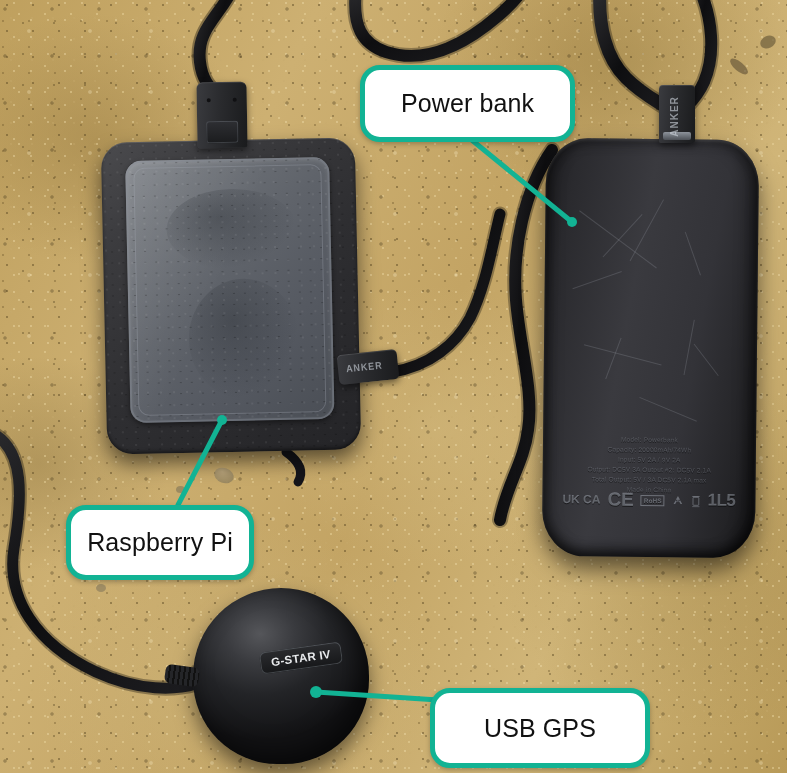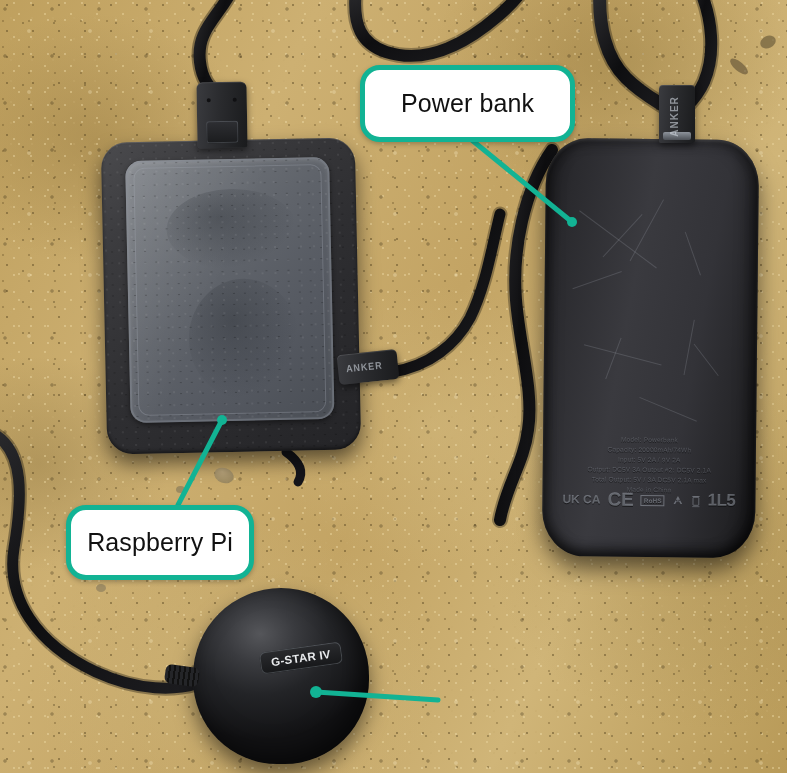--- a/index.html
+++ b/index.html
@@ -303,14 +303,17 @@
   </svg>
 
   <div class="callout" style="left:66px;top:505px;width:178px;height:65px;">
     <span>Raspberry Pi</span>
   </div>
 
   <div class="callout" style="left:360px;top:65px;width:205px;height:67px;">
     <span>Power bank</span>
   </div>
 
+  <div class="callout" style="left:430px;top:688px;width:210px;height:70px;">
+    <span>USB GPS</span>
+  </div>
 
 </div>
 
 </body></html>

